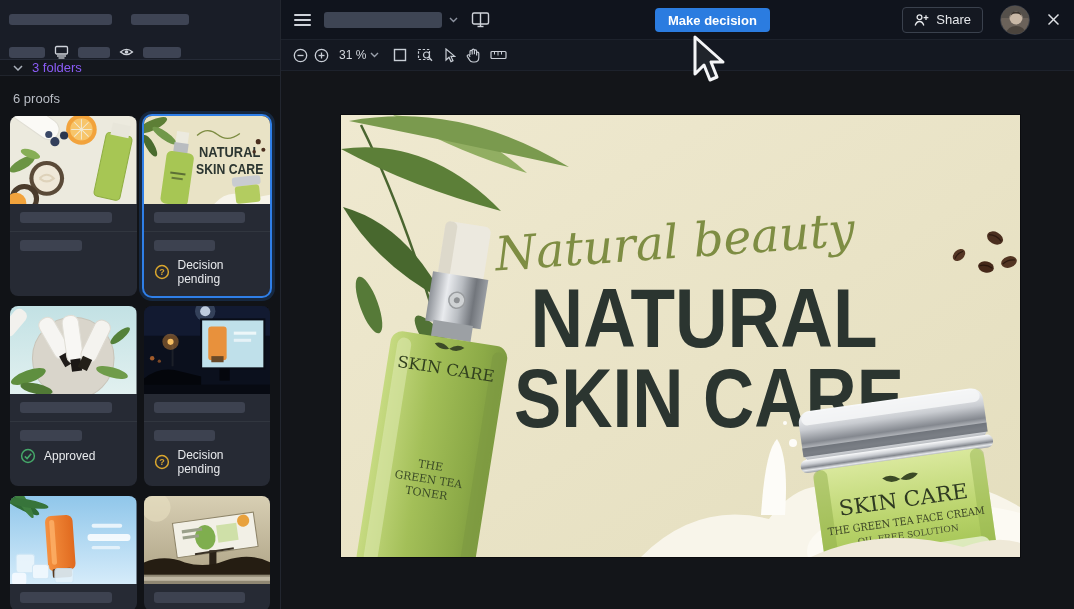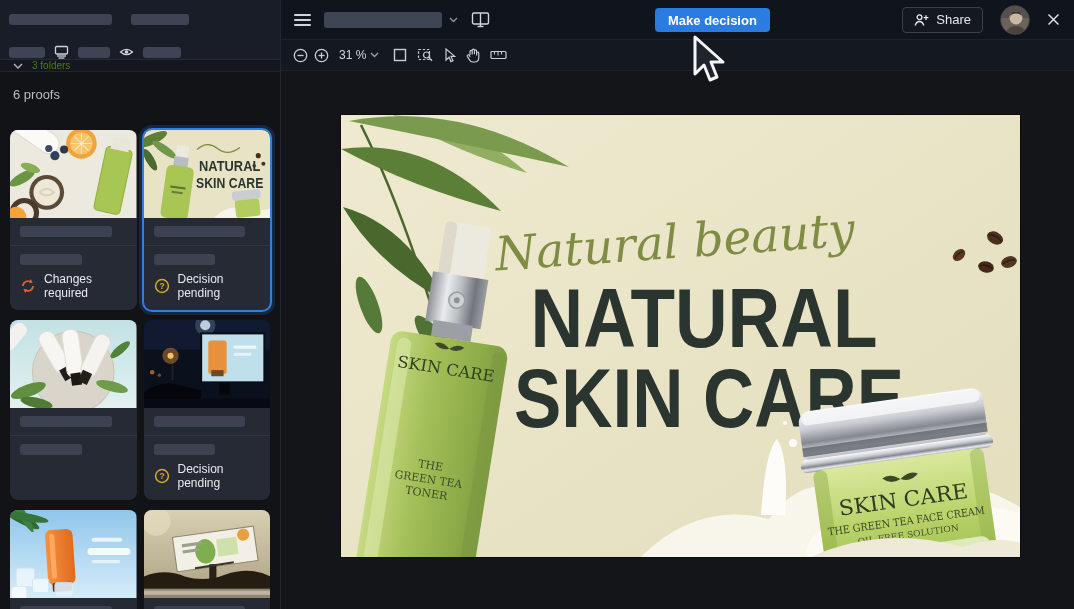--- a/index.html
+++ b/index.html
@@ -8,22 +8,22 @@
     width:1074px; height:609px; display:flex; overflow:hidden; position:relative;
     font-family:"Liberation Sans", sans-serif; background:#131519; color:#e7e9ec;
   }
   
   .sidebar { width:281px; flex:none; background:#111317; border-right:1px solid #22262f; display:flex; flex-direction:column; }
   .sb-header { height:72px; background:#191d27; border-bottom:1px solid #252a36; padding:0 9px; }
   .sb-row1 { display:flex; gap:19px; padding-top:14px; }
   .sb-row2 { display:flex; gap:9px; align-items:center; margin-top:20px; }
   .skel { background:#3e4454; border-radius:3px; height:11px; }
   .folders-row { height:41px; display:flex; align-items:center; gap:9px; padding:0 13px;
-    background:#14171d; border-bottom:1px solid #20242c; font-size:10px; color:#4d7c0f; }
-  .proofs-label { padding:15px 13px 28px; font-size:13px; color:#b9bdc5; }
+    background:#14171d; border-bottom:1px solid #20242c; font-size:13px; color:#8b5cf6; }
+  .proofs-label { padding:15px 13px 10px; font-size:13px; color:#b9bdc5; }
   .cards { padding:0 10px; display:grid; grid-template-columns:1fr 1fr; gap:10px 7px; }
   .card { background:#262a34; border-radius:8px; overflow:hidden; }
   .card.selected { box-shadow:0 0 0 2px #2f7fe8, 0 0 0 5px rgba(47,127,232,.20); }
   .thumb { height:88px; background:#1b1e26; }
   .thumb svg { display:block; width:100%; height:100%; }
   .card-body { padding:4px 10px 0; }
   .skel-a { width:86%; height:11px; background:#3d4250; border-radius:3px; margin:4px 0 8px; }
   .card-div { border-top:1px solid #31363f; margin:0 -10px; }
   .skel-b { width:58%; height:11px; background:#3d4250; border-radius:3px; margin:8px 0 0; }
   .status { display:flex; align-items:center; gap:8px; padding:7px 10px 10px; font-size:12px; color:#e8eaed; }
@@ -115,29 +115,20 @@
             <path d="M29,62 q7,-7 14,0 q-7,6 -14,0" fill="none" stroke="#ded2ba" stroke-width="2"></path>
             <circle cx="14" cy="82" r="12" fill="none" stroke="#4a3b2c" stroke-width="5"></circle>
             <circle cx="6" cy="86" r="10" fill="#f2a33c"></circle>
           </svg>
         </div>
         <div class="card-body">
           <div class="skel-a"></div>
           <div class="card-div"></div>
           <div class="skel-b"></div>
         </div>
-        <div class="status">
-          <svg width="16" height="16" viewBox="0 0 16 16">
-            <path d="M3 8 a5 5 0 0 1 8.4 -3.6" fill="none" stroke="#e0622f" stroke-width="1.7"></path>
-            <polygon points="10.8,1.0 12.6,5.0 8.6,4.6" fill="#e0622f"></polygon>
-            <path d="M13 8 a5 5 0 0 1 -8.4 3.6" fill="none" stroke="#e0622f" stroke-width="1.7"></path>
-            <polygon points="5.2,15.0 3.4,11.0 7.4,11.4" fill="#e0622f"></polygon>
-          </svg>
-          <span>Changes required</span>
-        </div>
       </div>
 
       <div class="card selected">
         <div class="thumb">
           <svg viewBox="0 0 124 88" preserveAspectRatio="xMidYMid slice">
             <rect width="124" height="88" fill="#e9e3c6"></rect>
             <ellipse cx="8" cy="10" rx="16" ry="5" transform="rotate(-25 8 10)" fill="#5d7f36"></ellipse>
             <ellipse cx="20" cy="20" rx="14" ry="4" transform="rotate(35 20 20)" fill="#71984a"></ellipse>
             <ellipse cx="6" cy="30" rx="12" ry="4" transform="rotate(60 6 30)" fill="#4a6b2e"></ellipse>
             <path d="M52,20 q10,-9 20,-1 t22,-1" fill="none" stroke="#7d8c42" stroke-width="1.3"></path>
@@ -203,20 +194,27 @@
             <g transform="rotate(26 84 40)">
                 <rect x="74" y="14" width="16" height="44" rx="7" fill="#f4f3ef" stroke="#ddd9d0"></rect>
                 <rect x="77" y="54" width="10" height="12" fill="#232019"></rect>
               </g>
           </svg>
         </div>
         <div class="card-body">
           <div class="skel-a"></div>
           <div class="card-div"></div>
           <div class="skel-b"></div>
+        </div>
+        <div class="status">
+          <svg width="16" height="16" viewBox="0 0 16 16">
+            <circle cx="8" cy="8" r="6.4" fill="none" stroke="#45a869" stroke-width="1.5"></circle>
+            <polyline points="4.8,8.3 7.1,10.5 11.2,5.7" fill="none" stroke="#45a869" stroke-width="1.6"></polyline>
+          </svg>
+          <span>Approved</span>
         </div>
       </div>
 
       <div class="card">
         <div class="thumb">
           <svg viewBox="0 0 124 88" preserveAspectRatio="xMidYMid slice">
             <rect width="124" height="88" fill="#0b101d"></rect>
             <rect width="124" height="30" fill="#16203a" opacity=".7"></rect>
             <circle cx="60" cy="6" r="5" fill="#dfe8f5" opacity=".9"></circle>
               <circle cx="60" cy="6" r="10" fill="#9db8d8" opacity=".25"></circle>

